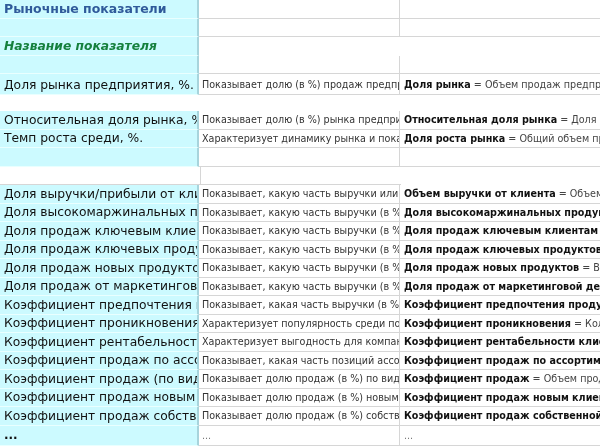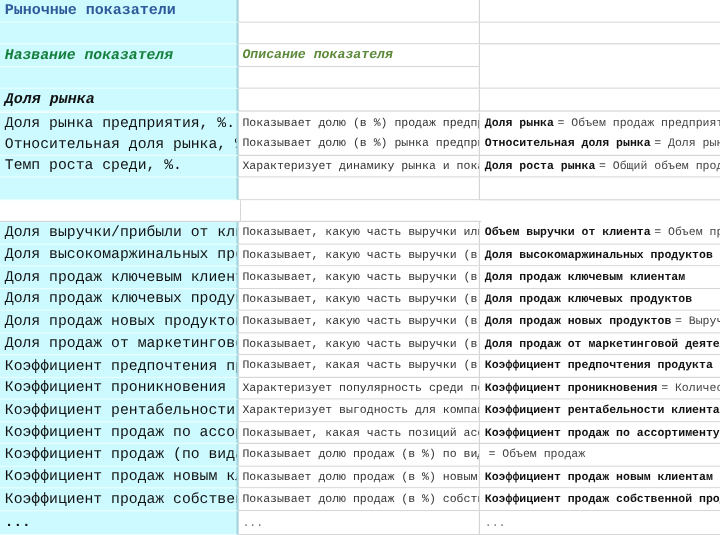--- a/index.html
+++ b/index.html
@@ -1,19 +1,19 @@
 <!DOCTYPE html>
 <html><head>
 <meta charset="utf-8">
 <style>
   html, body { margin:0; padding:0; }
   body { width:600px; height:446px; overflow:hidden; background:#ffffff;
          font-family:"DejaVu Sans", sans-serif; }
   .sheet { position:relative; width:600px; height:446px; }
-  .row { position:absolute; left:0; width:600px; height:18.5px; display:flex;font-family:Liberation Mono, monospace; }
+  .row { position:absolute; left:0; width:600px; height:18.5px; display:flex; }
   .cell { box-sizing:border-box; height:100%; overflow:hidden; white-space:nowrap;
           border-bottom:1px solid #d6d6d6; display:flex; align-items:center; }
   .c1 { width:199px; background:#ccfaff; padding-left:4px; font-size:12.3px; color:#111;
         border-right:2px solid #a8d4dc; border-bottom:1px solid #e9ffff; }
   .c2 { width:201px; padding-left:3px; font-size:9.6px; color:#333; background:#fff;
         border-right:1px solid #d6d6d6; }
   .c3 { width:200px; padding-left:4px; font-size:9.6px; color:#333; background:#fff; }
   .title { color:#2f5a9a; font-weight:bold; font-size:12.5px; }
   .hdr { color:#15803d; font-weight:bold; font-style:italic; font-size:12.3px; }
   .hdr2 { color:#5d8a3a; font-weight:bold; font-style:italic; font-size:11px; }
@@ -35,36 +35,35 @@
   </div>
 
   <div class="row" style="top:18.5px">
     <div class="cell c1"></div>
     <div class="cell c2"></div>
     <div class="cell c3"></div>
   </div>
 
   <div class="row" style="top:37px">
     <div class="cell c1 hdr">Название показателя</div>
-    <div class="cell c2 hdr2">Описание показателя</div>
   </div>
 
   <div class="row" style="top:55.5px">
     <div class="cell c1"></div>
     <div class="cell c2"></div>
     <div class="cell c3"></div>
   </div>
 
   <div class="row" style="top:74px">
     <div class="cell c1 section">Доля рынка</div>
     <div class="cell c2"></div>
     <div class="cell c3"></div>
   </div>
 
-  <div class="row" style="top:94px">
+  <div class="row" style="top:76px">
     <div class="cell c1">Доля рынка предприятия, %.</div>
     <div class="cell c2">Показывает долю (в %) продаж предприятия</div>
     <div class="cell c3">
         <b>Доля рынка</b>
         <span class="rest">= Объем продаж предприятия</span>
       </div>
   </div>
   <div class="row" style="top:111px">
     <div class="cell c1">Относительная доля рынка, %.</div>
     <div class="cell c2">Показывает долю (в %) рынка предприятия</div>
@@ -168,20 +167,21 @@
     <div class="cell c2">Показывает, какая часть позиций ассортимента</div>
     <div class="cell c3">
         <b>Коэффициент продаж по ассортименту</b>
         <span class="rest"></span>
       </div>
   </div>
   <div class="row" style="top:370px">
     <div class="cell c1">Коэффициент продаж (по видам продукции)</div>
     <div class="cell c2">Показывает долю продаж (в %) по видам</div>
     <div class="cell c3">
+        <b>Коэффициент продаж</b>
         <span class="rest">= Объем продаж</span>
       </div>
   </div>
   <div class="row" style="top:388.5px">
     <div class="cell c1">Коэффициент продаж новым клиентам</div>
     <div class="cell c2">Показывает долю продаж (в %) новым клиентам</div>
     <div class="cell c3">
         <b>Коэффициент продаж новым клиентам</b>
         <span class="rest"></span>
       </div>

